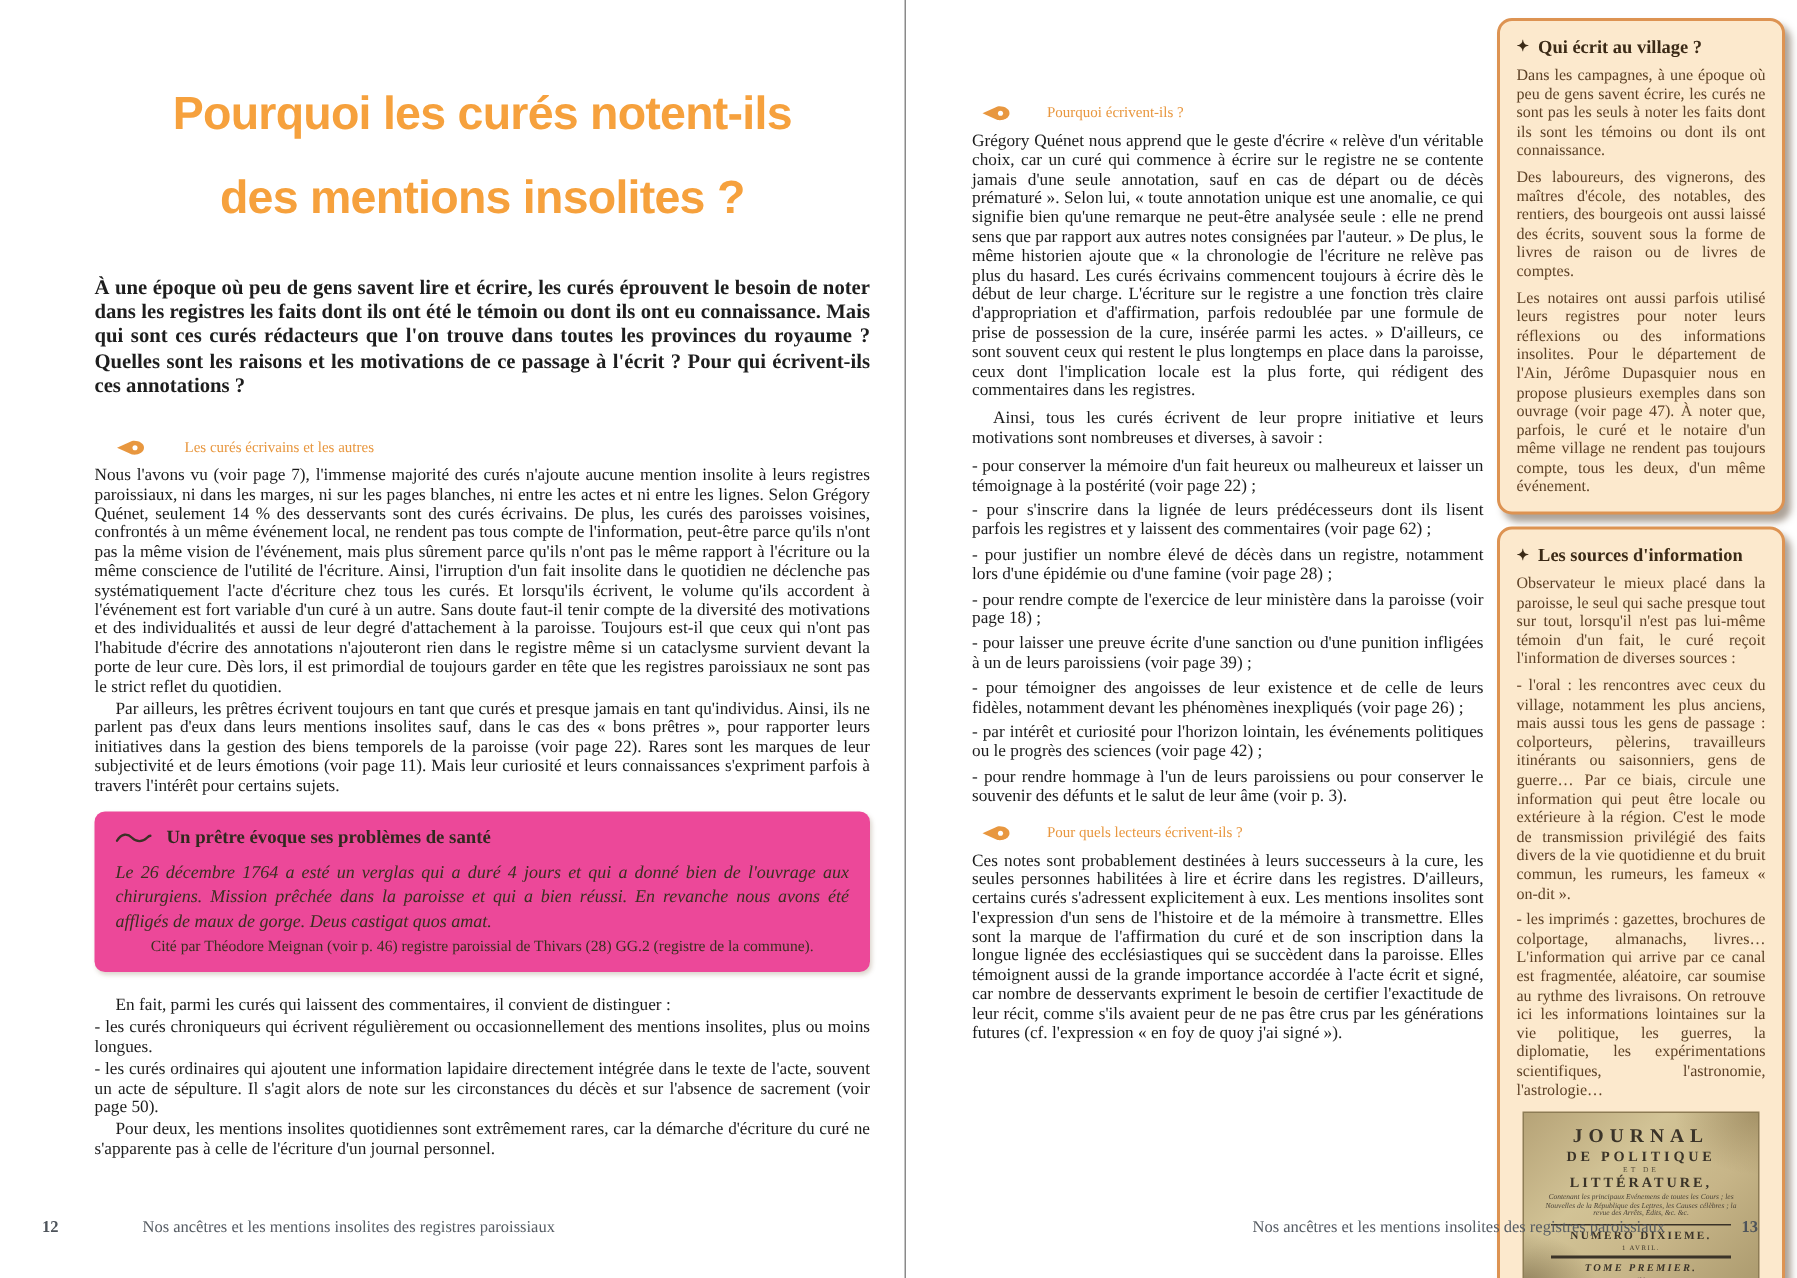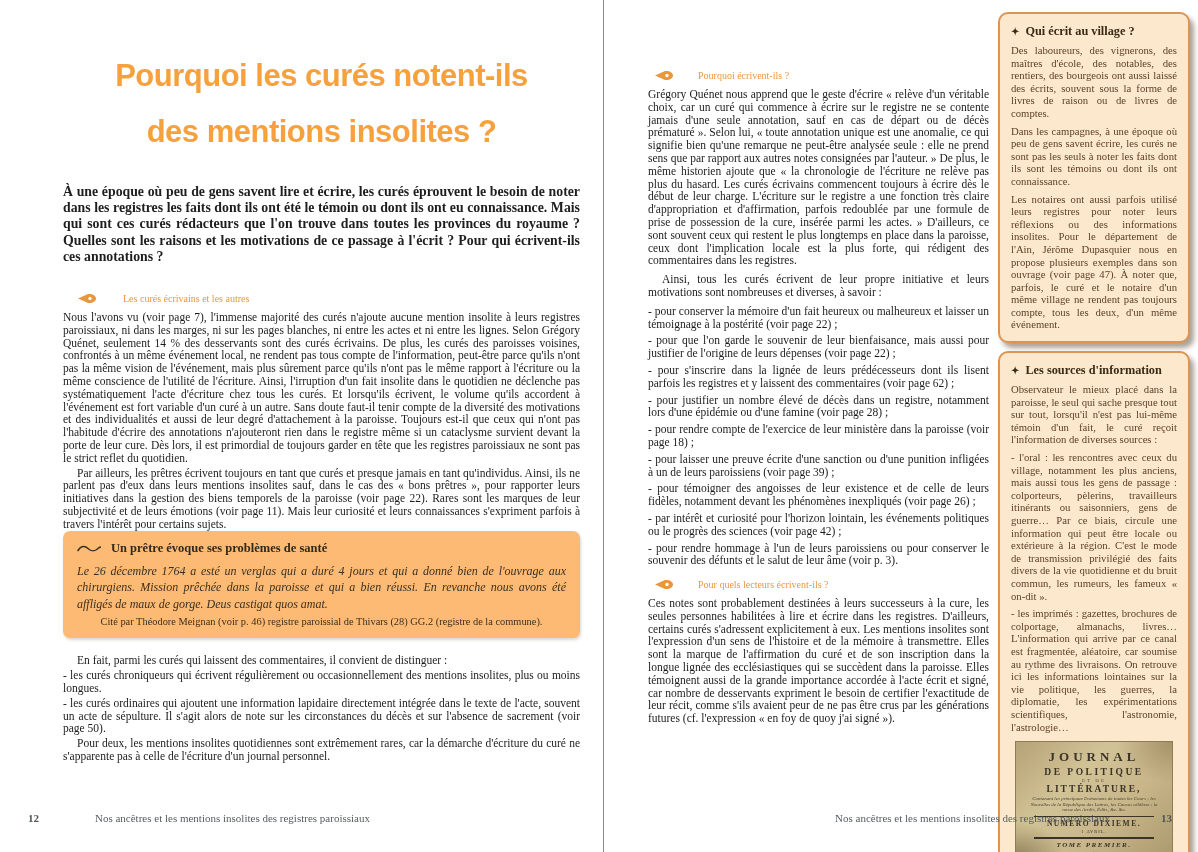--- a/index.html
+++ b/index.html
@@ -29,21 +29,21 @@
   }
   .section-heading {
     margin-top:28px; display:flex; align-items:center; gap:26px; padding-left:14px;
     font-weight:normal; font-size:10px; color:#e8973f;
   }
   .body-p { margin-top:7px; font-size:11.5px; line-height:12.8px; text-align:justify; }
   .body-p.tight { margin-top:2px; }
   .body-p.indent { text-indent:14px; }
 
   .quote-box {
-    background:#fdba74; border-radius:7px;
+    margin-top:10px; background:#ec4899; border-radius:7px;
     padding:10px 14px 11px 14px;
     box-shadow:1px 2px 3px rgba(120,90,60,.25);
   }
   .qb-head { display:flex; align-items:center; gap:10px; font-weight:bold; font-size:12.5px; color:#2f2a1e; }
   .qb-body { margin-top:7px; font-style:italic; font-size:12px; line-height:16.6px; color:#3a3020; text-align:justify; }
   .qb-cite { margin-top:4px; font-size:10.4px; color:#3a3020; text-align:center; }
 
   
   .footer { position:absolute; top:812px; font-size:11px; color:#565c63; }
   .footer .pagenum { font-weight:bold; color:#4d535a; }
@@ -154,21 +154,20 @@
           <circle cx="13" cy="5.5" r="1.7" fill="#ffffff"></circle>
         </svg>
       </span>
       <span>Pourquoi écrivent-ils ?</span>
     </div>
 
     <p class="body-p">Grégory Quénet nous apprend que le geste d'écrire « relève d'un véritable choix, car un curé qui commence à écrire sur le registre ne se contente jamais d'une seule annotation, sauf en cas de départ ou de décès prématuré ». Selon lui, « toute annotation unique est une anomalie, ce qui signifie bien qu'une remarque ne peut-être analysée seule : elle ne prend sens que par rapport aux autres notes consignées par l'auteur. » De plus, le même historien ajoute que « la chronologie de l'écriture ne relève pas plus du hasard. Les curés écrivains commencent toujours à écrire dès le début de leur charge. L'écriture sur le registre a une fonction très claire d'appropriation et d'affirmation, parfois redoublée par une formule de prise de possession de la cure, insérée parmi les actes. » D'ailleurs, ce sont souvent ceux qui restent le plus longtemps en place dans la paroisse, ceux dont l'implication locale est la plus forte, qui rédigent des commentaires dans les registres.</p>
     <p class="body-p indent" style="margin-top:6px">Ainsi, tous les curés écrivent de leur propre initiative et leurs motivations sont nombreuses et diverses, à savoir :</p>
 
     <p class="bullet" style="margin-top:6px">- pour conserver la mémoire d'un fait heureux ou malheureux et laisser un témoignage à la postérité (voir page 22) ;</p>
-    <p class="bullet">- pour que l'on garde le souvenir de leur bienfaisance, mais aussi pour justifier de l'origine de leurs dépenses (voir page 22) ;</p>
     <p class="bullet">- pour s'inscrire dans la lignée de leurs prédécesseurs dont ils lisent parfois les registres et y laissent des commentaires (voir page 62) ;</p>
     <p class="bullet">- pour justifier un nombre élevé de décès dans un registre, notamment lors d'une épidémie ou d'une famine (voir page 28) ;</p>
     <p class="bullet">- pour rendre compte de l'exercice de leur ministère dans la paroisse (voir page 18) ;</p>
     <p class="bullet">- pour laisser une preuve écrite d'une sanction ou d'une punition infligées à un de leurs paroissiens (voir page 39) ;</p>
     <p class="bullet">- pour témoigner des angoisses de leur existence et de celle de leurs fidèles, notamment devant les phénomènes inexpliqués (voir page 26) ;</p>
     <p class="bullet">- par intérêt et curiosité pour l'horizon lointain, les événements politiques ou le progrès des sciences (voir page 42) ;</p>
     <p class="bullet">- pour rendre hommage à l'un de leurs paroissiens ou pour conserver le souvenir des défunts et le salut de leur âme (voir p. 3).</p>
 
     <div class="section-heading second">
       <span class="pen-icon">
@@ -183,22 +182,22 @@
     <p class="body-p">Ces notes sont probablement destinées à leurs successeurs à la cure, les seules personnes habilitées à lire et écrire dans les registres. D'ailleurs, certains curés s'adressent explicitement à eux. Les mentions insolites sont l'expression d'un sens de l'histoire et de la mémoire à transmettre. Elles sont la marque de l'affirmation du curé et de son inscription dans la longue lignée des ecclésiastiques qui se succèdent dans la paroisse. Elles témoignent aussi de la grande importance accordée à l'acte écrit et signé, car nombre de desservants expriment le besoin de certifier l'exactitude de leur récit, comme s'ils avaient peur de ne pas être crus par les générations futures (cf. l'expression « en foy de quoy j'ai signé »).</p>
   </div>
 
   <aside class="sidebar">
 
     <div class="side-box">
       <div class="sb-title">
         <span class="sb-bullet">✦</span>
         <span>Qui écrit au village ?</span>
       </div>
+      <p class="sb-p">Dans les campagnes, à une époque où peu de gens savent écrire, les curés ne sont pas les seuls à noter les faits dont ils sont les témoins ou dont ils ont connaissance.</p>
       <p class="sb-p">Des laboureurs, des vignerons, des maîtres d'école, des notables, des rentiers, des bourgeois ont aussi laissé des écrits, souvent sous la forme de livres de raison ou de livres de comptes.</p>
-      <p class="sb-p">Dans les campagnes, à une époque où peu de gens savent écrire, les curés ne sont pas les seuls à noter les faits dont ils sont les témoins ou dont ils ont connaissance.</p>
       <p class="sb-p">Les notaires ont aussi parfois utilisé leurs registres pour noter leurs réflexions ou des informations insolites. Pour le département de l'Ain, Jérôme Dupasquier nous en propose plusieurs exemples dans son ouvrage (voir page 47). À noter que, parfois, le curé et le notaire d'un même village ne rendent pas toujours compte, tous les deux, d'un même événement.</p>
     </div>
 
     <div class="side-box">
       <div class="sb-title">
         <span class="sb-bullet">✦</span>
         <span>Les sources d'information</span>
       </div>
       <p class="sb-p">Observateur le mieux placé dans la paroisse, le seul qui sache presque tout sur tout, lorsqu'il n'est pas lui-même témoin d'un fait, le curé reçoit l'information de diverses sources :</p>
       <p class="sb-p">- l'oral : les rencontres avec ceux du village, notamment les plus anciens, mais aussi tous les gens de passage : colporteurs, pèlerins, travailleurs itinérants ou saisonniers, gens de guerre… Par ce biais, circule une information qui peut être locale ou extérieure à la région. C'est le mode de transmission privilégié des faits divers de la vie quotidienne et du bruit commun, les rumeurs, les fameux « on-dit ».</p>

